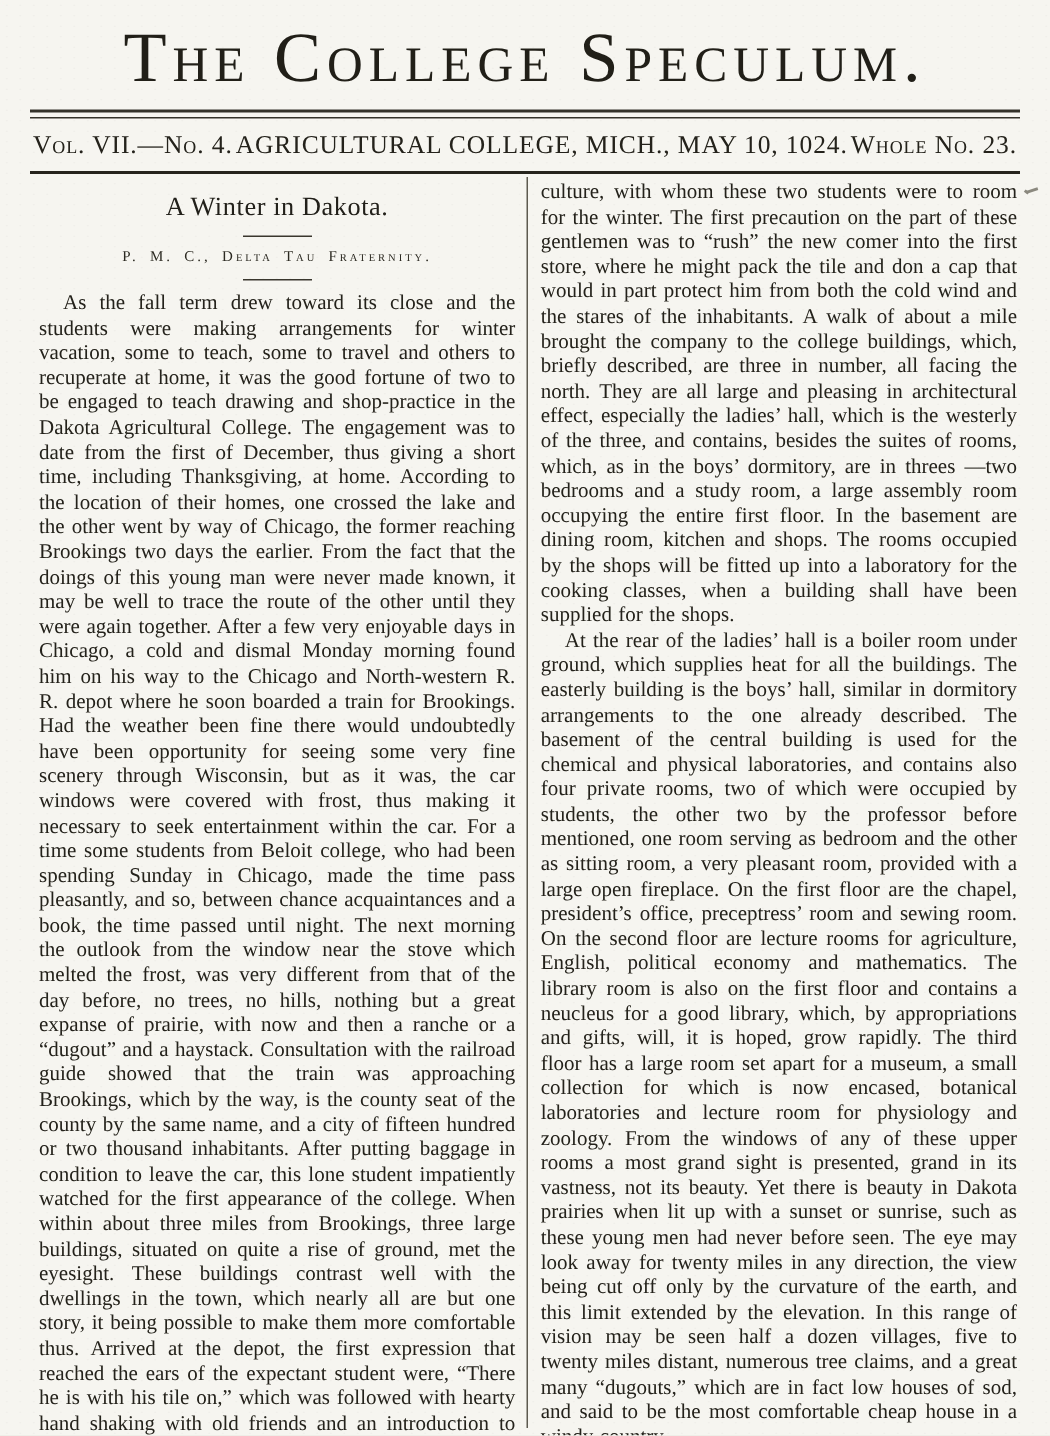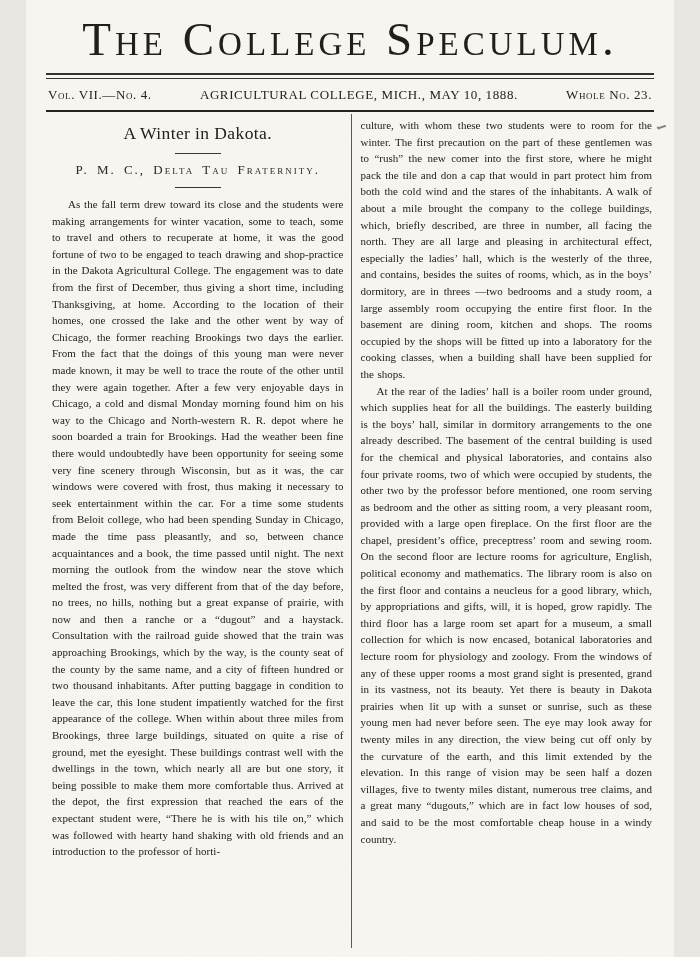--- a/index.html
+++ b/index.html
@@ -2,21 +2,21 @@
 <html><head>
 <meta charset="utf-8">
 <style>
   html, body {
     margin: 0;
     padding: 0;
     background: #e9e7e1;
   }
   .page {
     position: relative;
-    width: 648px;
+    width: 700px;
     height: 957px;
     box-sizing: border-box;
     margin: 0 auto;
     padding: 8px 20px 0 20px;
     background-color: #f6f5f0;
     background-image: radial-gradient(rgba(90,85,70,0.05) 0.5px, transparent 0.6px);
     background-size: 9px 7px;
     color: #262419;
     font-family: "Liberation Serif", "DejaVu Serif", serif;
     overflow: hidden;
@@ -37,21 +37,21 @@
     margin-top: 7px;
     height: 3px;
     border-top: 2px solid #34322a;
     border-bottom: 1px solid #34322a;
   }
   .issue-line {
     display: flex;
     justify-content: space-between;
     align-items: baseline;
     padding: 8px 2px 7px 2px;
-    font-size: 13px;
+    font-size: 17px;
     letter-spacing: 0.6px;
     color: #24221b;
     white-space: nowrap;
   }
   .issue-line .sc { font-variant: small-caps; }
   .thick-rule {
     height: 0;
     border-top: 2.5px solid #26241d;
   }
 
@@ -86,31 +86,31 @@
     color: #22201a;
   }
   .short-rule {
     width: 46px;
     margin: 9px auto 8px auto;
     border: 0;
     border-top: 1.2px solid #3a372e;
   }
   .article-byline {
     text-align: center;
-    font-size: 13px;
+    font-size: 10px;
     font-variant: small-caps;
     letter-spacing: 2px;
     word-spacing: 3px;
     color: #2b2921;
   }
 
   
   .col p {
     margin: 0;
-    font-size: 11px;
+    font-size: 14px;
     line-height: 16.6px;
     text-align: justify;
     word-spacing: 0.8px;
     color: #24221b;
   }
   .col-left p.body-start { margin-top: 6px; }
   .col p.indent { text-indent: 16px; }
 
   
   .pen-mark {
@@ -145,21 +145,21 @@
       <i></i>
     </span>
 
   <header>
     <h1 class="masthead-title">The College Speculum.</h1>
 
     <div class="double-rule"></div>
 
     <div class="issue-line">
       <span class="sc">Vol. VII.—No. 4.</span>
-      <span>AGRICULTURAL COLLEGE, MICH., MAY 10, 1888.</span>
+      <span>AGRICULTURAL COLLEGE, MICH., MAY 10, 1024.</span>
       <span class="sc">Whole No. 23.</span>
     </div>
 
     <div class="thick-rule"></div>
   </header>
 
   <main class="columns">
 
     <div class="col col-left">
       <h2 class="article-title">A Winter in Dakota.</h2>

